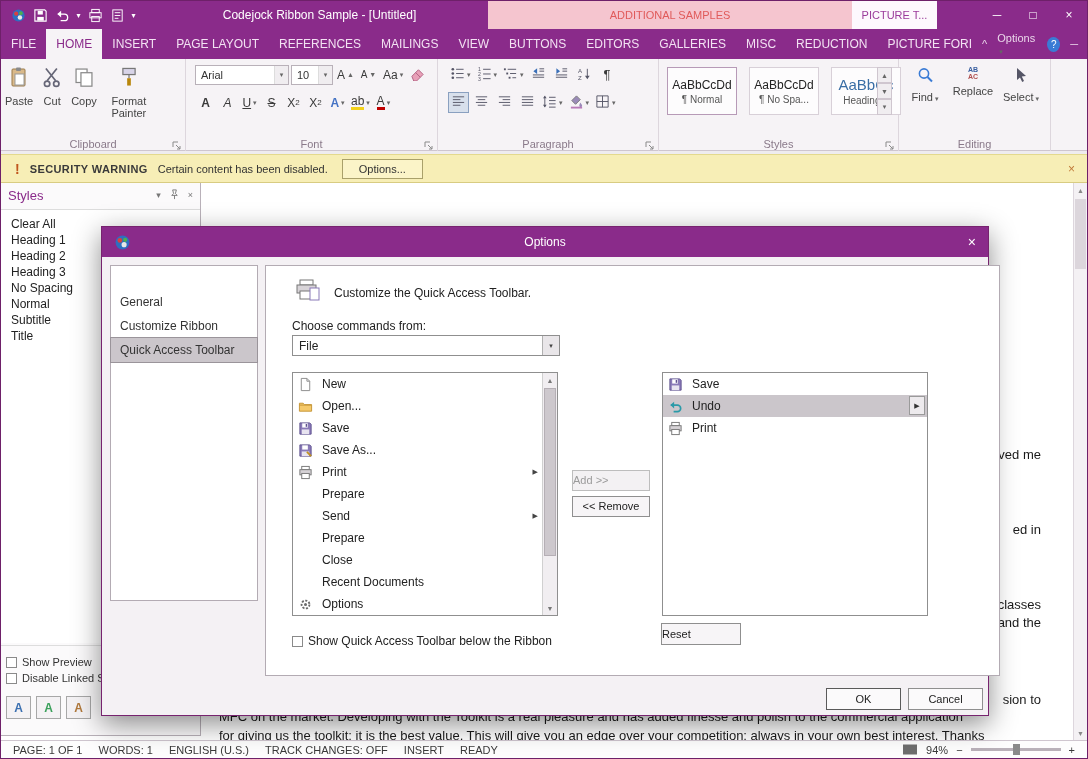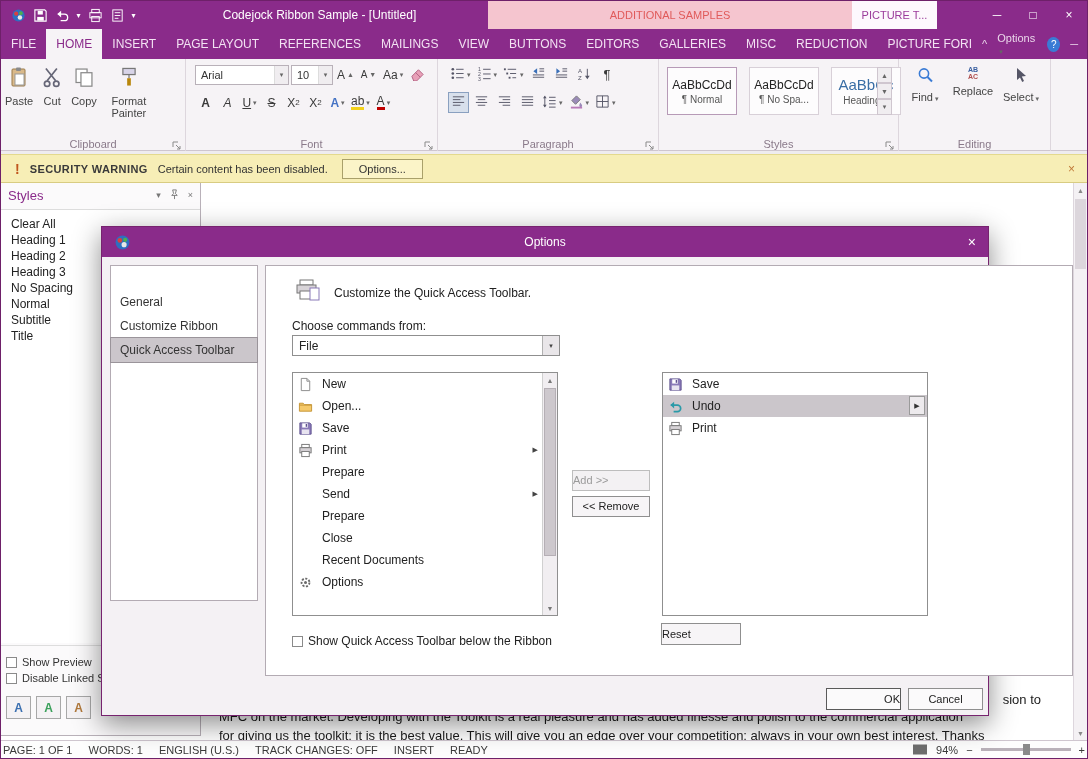--- a/index.html
+++ b/index.html
@@ -87,37 +87,37 @@
 .sbA1{color:#3a6fb0}.sbA2{color:#3aa05a}.sbA3{color:#b0783a}
 .doc{position:absolute;left:201px;top:182px;right:14px;bottom:18px;background:#fff;overflow:hidden}
 .frag{position:absolute;font-size:13px;color:#1a1a1a;white-space:nowrap}
 .docline{position:absolute;left:17px;right:10px;font-size:13px;color:#1a1a1a;white-space:nowrap}
 .doc-scroll{position:absolute;right:0;top:182px;width:14px;bottom:18px;background:#f4f1f4;border-left:1px solid #ddd6dd}
 .doc-scroll .sa{position:absolute;left:0;right:0;height:14px;display:flex;align-items:center;justify-content:center;font-size:7px;color:#888}
 .doc-scroll .sa.top{top:0}.doc-scroll .sa.bot{bottom:0}
 .doc-thumb{position:absolute;left:1px;right:1px;top:16px;height:70px;background:#dcd6dc}
 
 
-.status{position:absolute;left:0;right:0;bottom:0;height:18px;background:#fdfdfd;border-top:1px solid #cfc6cf;display:flex;align-items:center;font-size:11px;color:#3a3a3a;padding:0 2px;gap:16px;white-space:nowrap}
+.status{position:absolute;left:0;right:0;bottom:0;height:18px;background:#fdfdfd;border-top:1px solid #cfc6cf;display:flex;align-items:center;font-size:11px;color:#3a3a3a;padding:0 12px;gap:16px;white-space:nowrap}
 .st-right{margin-left:auto;display:flex;align-items:center;gap:8px}
 .viewic svg{width:16px;height:11px;display:block}
 .zoom-track{width:90px;height:3px;background:#b9b1b9;position:relative}
 .zoom-thumb{position:absolute;left:42px;top:-4px;width:7px;height:11px;background:#8a8a8a}
 
 
 .dlg{position:absolute;left:100px;top:225px;width:888px;height:490px;background:#f4f1f4;border:1px solid #77236f;box-shadow:0 8px 26px rgba(0,0,0,.45);z-index:10}
 .dlg-title{height:30px;background:#8a2b8a;position:relative;display:flex;align-items:center;color:#fff;font-size:12px}
 .dlg-title .lg{margin-left:12px;width:17px;height:17px}
 .dlg-title .lg svg{width:17px;height:17px}
 .dlg-title .ttl{position:absolute;left:0;right:0;text-align:center}
 .dlg-title .cls{position:absolute;right:12px;font-size:14px}
 .dlg-nav{position:absolute;left:8px;top:38px;width:148px;height:336px;background:#fff;border:1px solid #b3abb3;font-size:12px;color:#333;padding-top:24px}
 .dlg-nav div{height:24px;line-height:24px;padding-left:9px}
 .dlg-nav .sel{background:#cbc6cb;outline:1px solid #9a949a}
-.dlg-panel{position:absolute;left:163px;top:38px;width:808px;height:411px;background:#fff;border:1px solid #b3abb3}
+.dlg-panel{position:absolute;left:163px;top:38px;width:735px;height:411px;background:#fff;border:1px solid #b3abb3}
 .p-hdr{position:absolute;left:26px;top:12px;display:flex;align-items:center;gap:12px;font-size:12px;color:#222}
 .p-hdr svg{width:30px;height:26px}
 .p-choose{position:absolute;left:26px;top:53px;font-size:12px;color:#222}
 .p-drop{position:absolute;left:26px;top:69px;width:268px;height:21px;border:1px solid #8f8f8f;background:#fff;font-size:12px;display:flex;align-items:center;padding-left:6px;color:#222}
 .p-drop .da{margin-left:auto;width:17px;height:100%;background:#e9e6e9;border-left:1px solid #b0b0b0;display:flex;align-items:center;justify-content:center;font-size:7px;color:#444}
 .cmd-list{position:absolute;left:26px;top:106px;width:266px;height:244px;border:1px solid #8f8f8f;background:#fff}
 .cmd-rows{position:absolute;left:0;top:0;right:15px;bottom:0;overflow:hidden}
 .cmd-row{height:22px;display:flex;align-items:center;font-size:12px;color:#222;padding-left:5px;position:relative}
 .cic{width:15px;height:15px;margin-right:9px;flex:none}
 .cic svg{width:15px;height:15px;display:block}
@@ -127,21 +127,21 @@
 .cmd-scroll .sa.top{top:0}.cmd-scroll .sa.bot{bottom:0}
 .cmd-thumb{position:absolute;left:1px;right:1px;top:15px;height:168px;background:#cdc8cd;border:1px solid #b5afb5}
 .addbtn{position:absolute;left:306px;top:204px;width:78px;height:21px;border:1px solid #bdbdbd;background:#f3f1f3;color:#9b9b9b;font-size:11px;text-align:left;line-height:19px}
 .rembtn{position:absolute;left:306px;top:230px;width:78px;height:21px;border:1px solid #8f8f8f;background:#f7f5f7;color:#222;font-size:11px;text-align:center;line-height:19px}
 .qat-list{position:absolute;left:396px;top:106px;width:266px;height:244px;border:1px solid #8f8f8f;background:#fff}
 .qat-row{height:22px;display:flex;align-items:center;padding-left:5px;font-size:12px;color:#222;position:relative}
 .qat-row.sel{background:#cbc6cb}
 .subbtn{position:absolute;right:2px;top:1px;width:16px;height:19px;border:1px solid #9a9a9a;background:#edeaed;font-size:7px;display:flex;align-items:center;justify-content:center;color:#333}
 .p-check{position:absolute;left:26px;top:368px;font-size:12px;color:#222;display:flex;align-items:center}
 .resetbtn{position:absolute;left:395px;top:357px;width:80px;height:22px;border:1px solid #8f8f8f;background:#f7f5f7;font-size:11px;line-height:20px;color:#222}
-.dlg-ok{position:absolute;left:724px;top:461px;width:75px;height:22px;border:1px solid #5a5a5a;background:#fbfafb;font-size:11px;text-align:right;line-height:20px;color:#222}
+.dlg-ok{position:absolute;left:724px;top:461px;width:75px;height:22px;border:1px solid #5a5a5a;background:#fbfafb;font-size:11px;text-align:center;line-height:20px;color:#222}
 .dlg-cancel{position:absolute;left:806px;top:461px;width:75px;height:22px;border:1px solid #8f8f8f;background:#fbfafb;font-size:11px;text-align:center;line-height:20px;color:#222}
 </style>
 </head>
 <body>
 
 <div class="window">
 
   <div class="titlebar">
     <span class="tbi">
         <svg viewBox="0 0 16 16">
@@ -620,20 +620,31 @@
                   <rect x="4.5" y="2.5" width="6" height="4.5" fill="#fff"></rect>
                   <rect x="8.2" y="3.2" width="1.6" height="3" fill="#5f528f"></rect>
                   <rect x="4" y="9" width="8" height="5" fill="#e8e4f0"></rect>
                 </svg>
               </span>
               <span>Save</span>
             </div>
           <div class="cmd-row">
               <span class="cic">
                 <svg viewBox="0 0 16 16">
+                  <path d="M2 2h10.5L14 3.5V14H2z" fill="#8a7ab8" stroke="#5f528f"></path>
+                  <rect x="4.5" y="2.5" width="6" height="4.5" fill="#fff"></rect>
+                  <rect x="4" y="9" width="8" height="5" fill="#e8e4f0"></rect>
+                  <path d="M9.5 9.5l4.5 4.5" stroke="#c09020" stroke-width="2"></path>
+                </svg>
+              </span>
+              <span>Save As...</span>
+            </div>
+          <div class="cmd-row">
+              <span class="cic">
+                <svg viewBox="0 0 16 16">
                   <rect x="4" y="1.5" width="8" height="3.5" fill="#fff" stroke="#777"></rect>
                   <rect x="2" y="5" width="12" height="5.5" fill="#d6d2d6" stroke="#777"></rect>
                   <rect x="4" y="9" width="8" height="5.5" fill="#fff" stroke="#777"></rect>
                 </svg>
               </span>
               <span>Print</span>
               <span class="sub">▶</span>
             </div>
           <div class="cmd-row">
               <span class="cic"></span>

